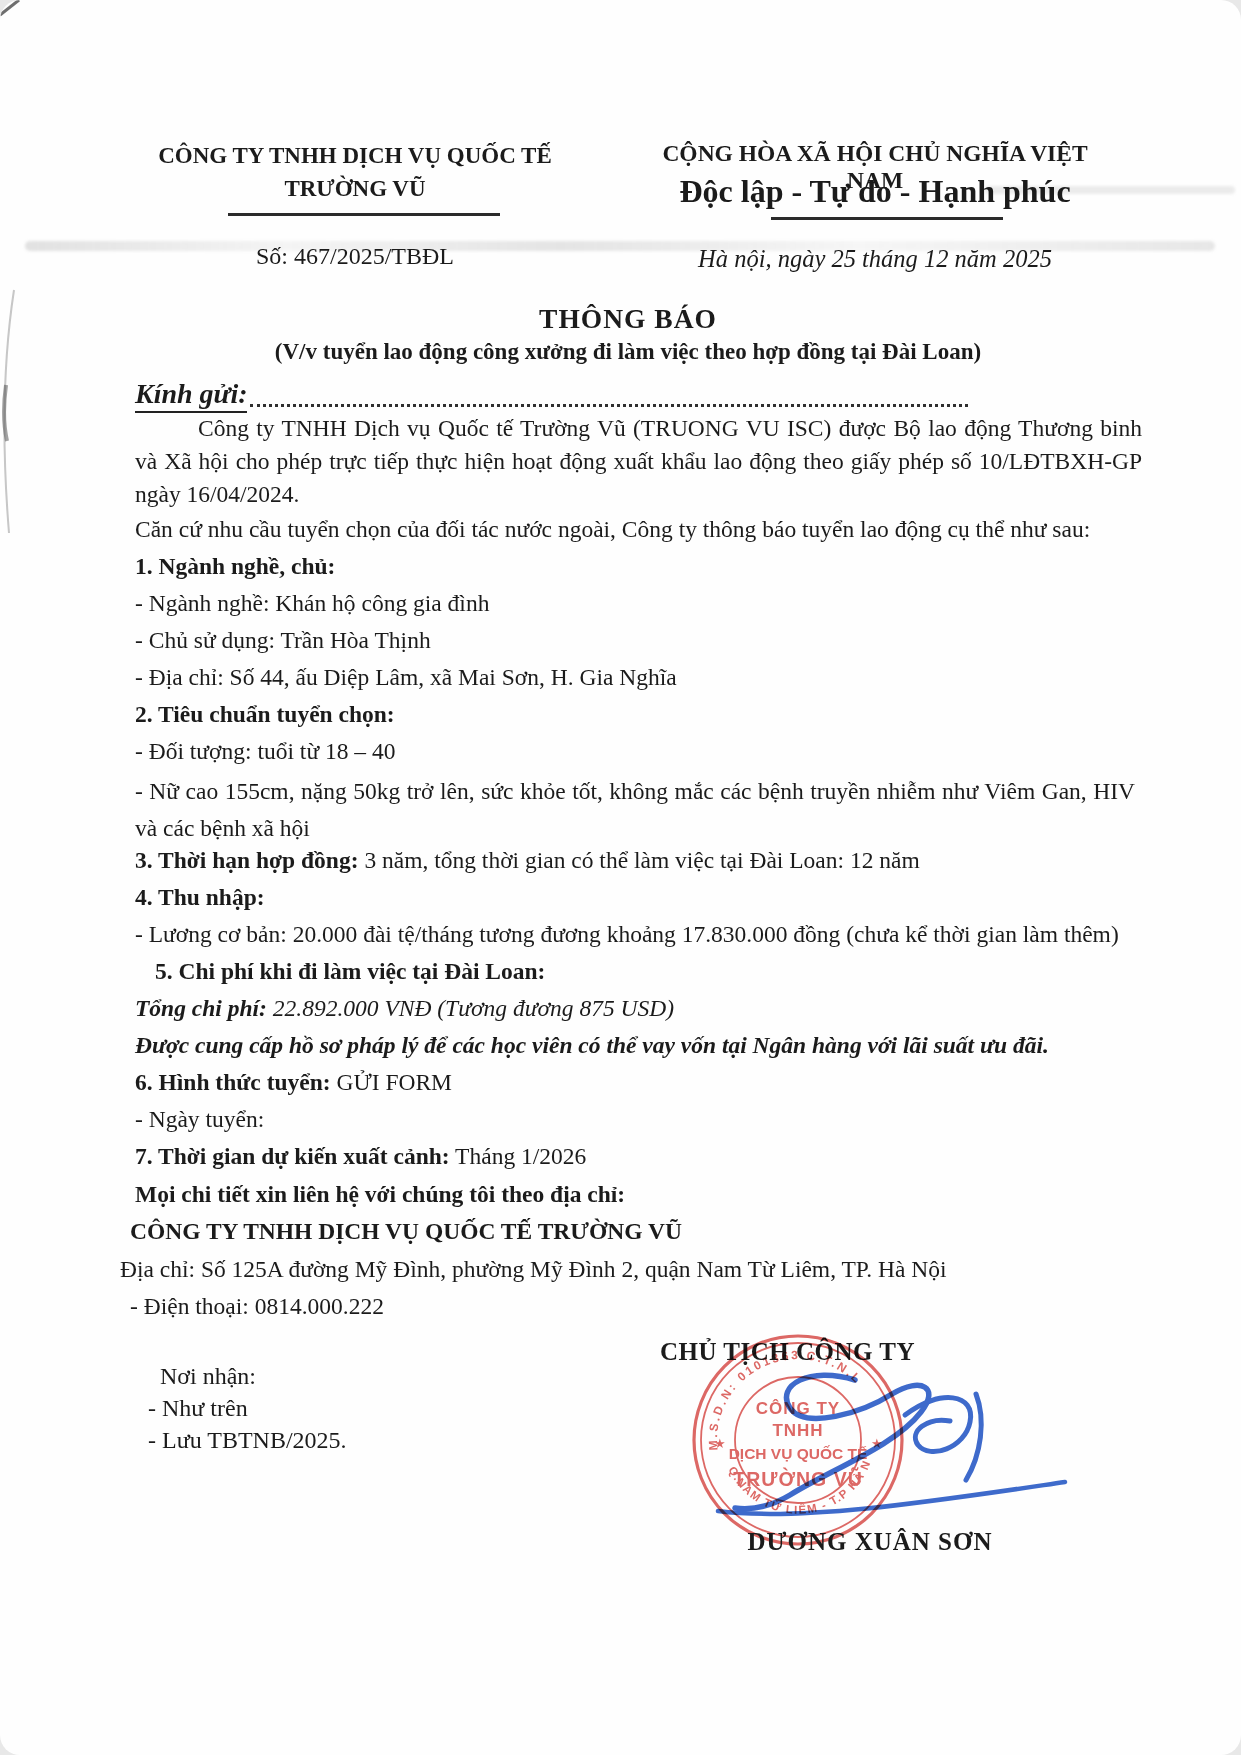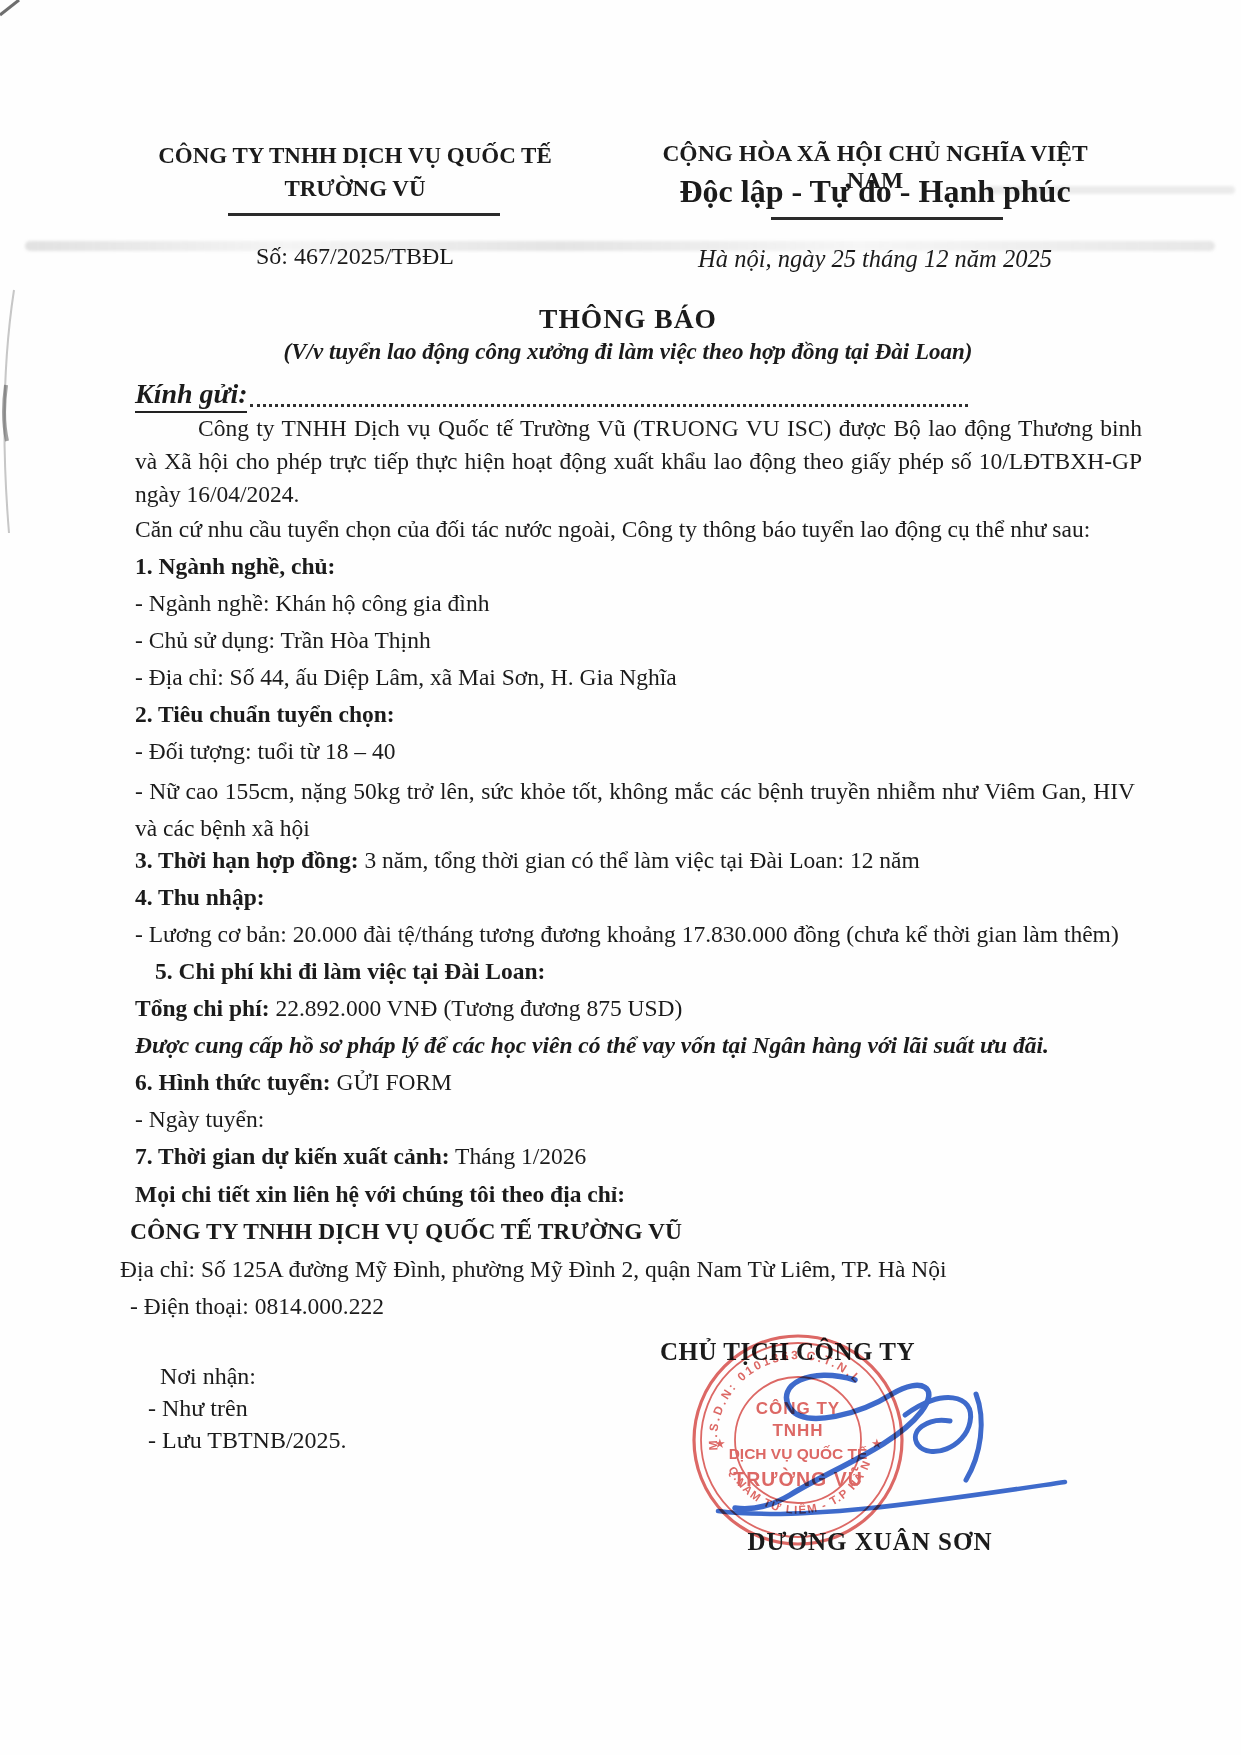--- a/index.html
+++ b/index.html
@@ -1,20 +1,21 @@
 <!DOCTYPE html>
 <html><head>
 <meta charset="utf-8">
 <style>
   html,body{margin:0;padding:0;background:#e8e8e8;}
   .page{
     position:relative;width:1241px;height:1755px;margin:0 auto;
     background:#fefefe;overflow:hidden;
     font-family:"Liberation Serif","DejaVu Serif",serif;
     color:#1b1b1b;
+    border-radius:20px;
     -webkit-font-smoothing:antialiased;
   }
   .abs{position:absolute;}
   .line{position:absolute;left:135px;width:1007px;font-size:23.5px;line-height:30px;}
   .bold{font-weight:700;}
   .ital{font-style:italic;}
   .ctr{text-align:center;}
   .just{text-align:justify;}
   .rule{position:absolute;height:3px;background:#2b2b2b;}
   .dots-row{position:absolute;left:135px;top:378px;width:833px;display:flex;align-items:flex-end;}
@@ -49,21 +50,21 @@
   <div class="abs ctr bold" style="left:150px;top:176px;width:410px;font-size:23px;">TRƯỜNG VŨ</div>
   <div class="rule" style="left:228px;top:213px;width:272px;"></div>
   <div class="abs ctr" style="left:150px;top:243px;width:410px;font-size:24px;">Số: 467/2025/TBĐL</div>
 
   <div class="abs ctr bold" style="left:640px;top:140px;width:470px;font-size:23.5px;">CỘNG HÒA XÃ HỘI CHỦ NGHĨA VIỆT NAM</div>
   <div class="abs ctr bold" style="left:640px;top:173px;width:470px;font-size:32px;">Độc lập - Tự do - Hạnh phúc</div>
   <div class="rule" style="left:771px;top:217px;width:232px;"></div>
   <div class="abs ctr ital" style="left:640px;top:245px;width:470px;font-size:24.5px;">Hà nội, ngày 25 tháng 12 năm 2025</div>
 
   <div class="abs ctr bold" style="left:15px;top:303px;width:1226px;font-size:27.5px;letter-spacing:1px;">THÔNG BÁO</div>
-  <div class="abs ctr bold" style="left:15px;top:339px;width:1226px;font-size:23px;font-style:italic;">(V/v tuyển lao động công xưởng đi làm việc theo hợp đồng tại Đài Loan)</div>
+  <div class="abs ctr bold" style="left:15px;top:339px;width:1226px;font-size:23px;">(V/v tuyển lao động công xưởng đi làm việc theo hợp đồng tại Đài Loan)</div>
 
   <div class="dots-row">
     <span class="kg-label">Kính gửi:</span>
     <span class="dots"></span>
   </div>
 
   <div class="line just" style="top:412px;line-height:33px;text-indent:63px;">Công ty TNHH Dịch vụ Quốc tế Trường Vũ (TRUONG VU ISC) được Bộ lao động Thương binh và Xã hội cho phép trực tiếp thực hiện hoạt động xuất khẩu lao động theo giấy phép số 10/LĐTBXH-GP ngày 16/04/2024.</div>
 
   <div class="line" style="top:514px;">Căn cứ nhu cầu tuyển chọn của đối tác nước ngoài, Công ty thông báo tuyển lao động cụ thể như sau:</div>
 
@@ -77,21 +78,21 @@
   <div class="line just" style="top:773px;line-height:36.5px;width:1000px;">- Nữ cao 155cm, nặng 50kg trở lên, sức khỏe tốt, không mắc các bệnh truyền nhiễm như Viêm Gan, HIV và các bệnh xã hội</div>
 
   <div class="line" style="top:845px;">
     <b>3. Thời hạn hợp đồng:</b><span> 3 năm, tổng thời gian có thể làm việc tại Đài Loan: 12 năm</span>
   </div>
 
   <div class="line bold" style="top:882px;">4. Thu nhập:</div>
   <div class="line" style="top:919px;width:1040px;">- Lương cơ bản: 20.000 đài tệ/tháng tương đương khoảng 17.830.000 đồng (chưa kể thời gian làm thêm)</div>
 
   <div class="line bold" style="top:956px;margin-left:20px;">5. Chi phí khi đi làm việc tại Đài Loan:</div>
-  <div class="line" style="top:993px;">
+  <div class="line" style="top:993px;font-style:italic;">
     <b>Tổng chi phí:</b><span> 22.892.000 VNĐ (Tương đương 875 USD)</span>
   </div>
   <div class="line bold ital" style="top:1030px;">Được cung cấp hồ sơ pháp lý để các học viên có thể vay vốn tại Ngân hàng với lãi suất ưu đãi.</div>
 
   <div class="line" style="top:1067px;">
     <b>6. Hình thức tuyển:</b><span> GỬI FORM</span>
   </div>
   <div class="line" style="top:1104px;font-family:Liberation Serif, serif;">- Ngày tuyển:</div>
 
   <div class="line" style="top:1141px;">

